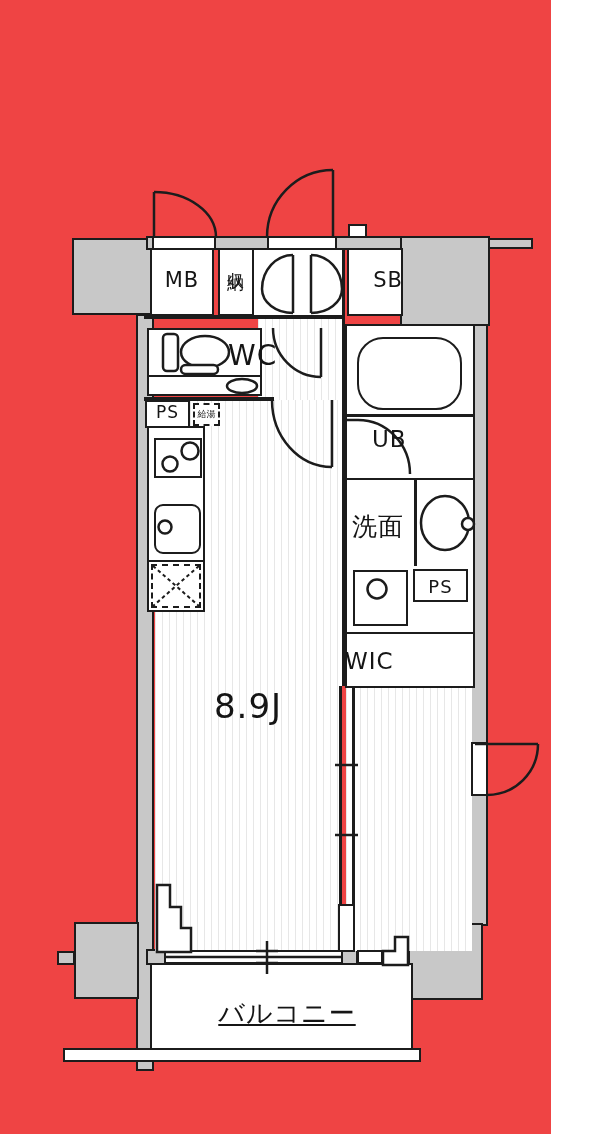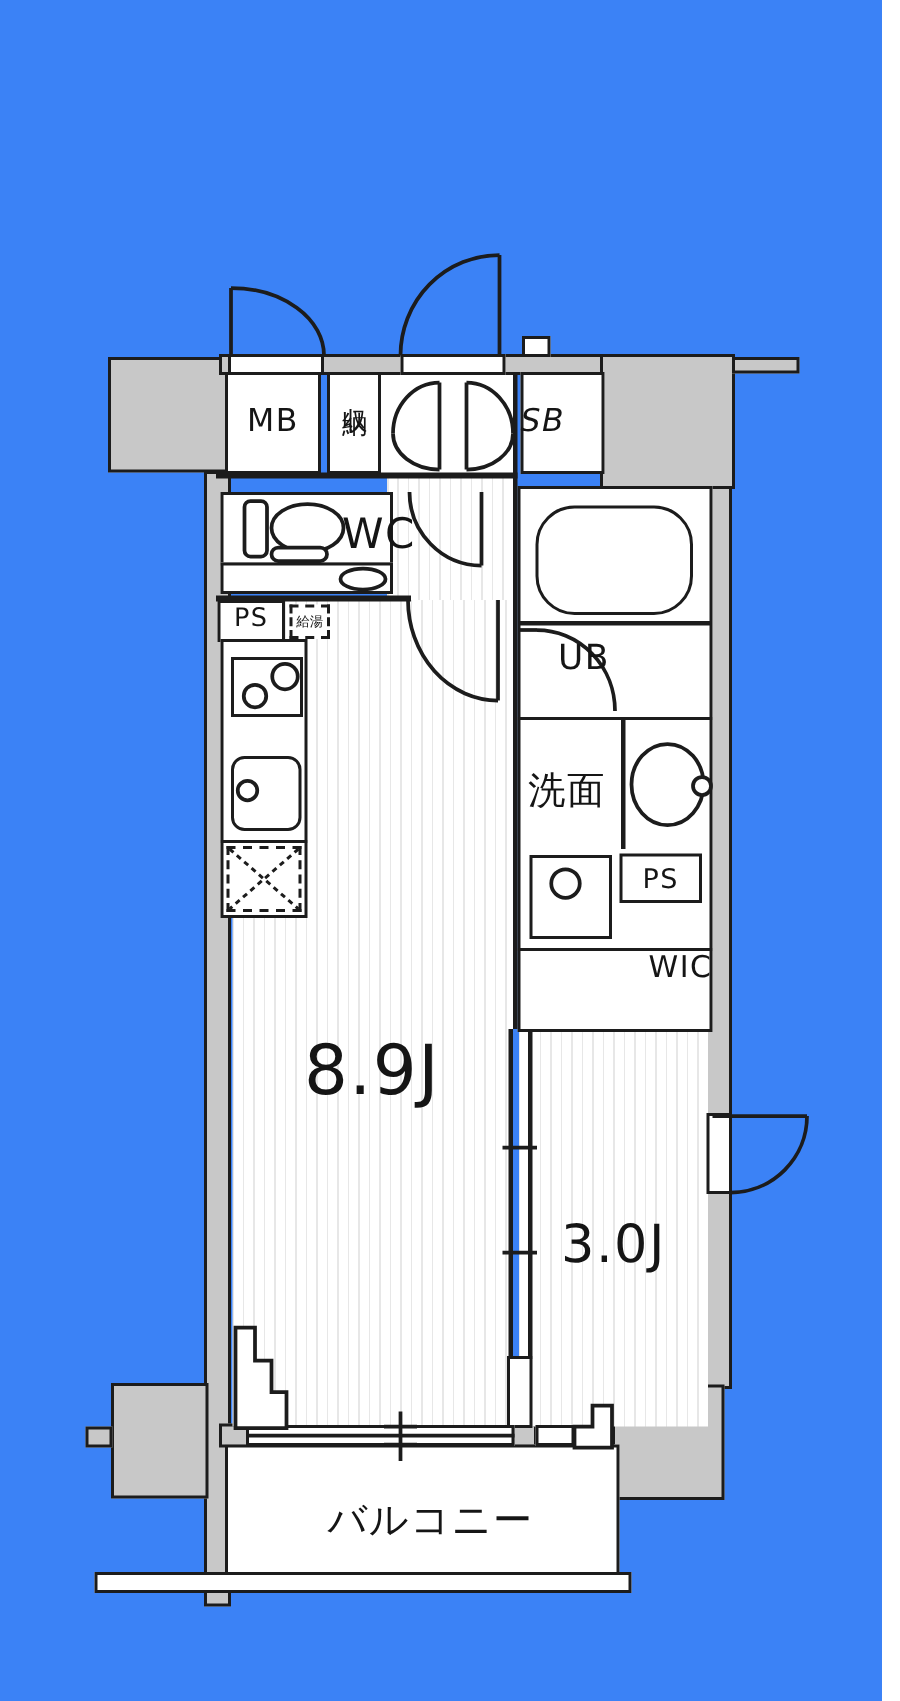--- a/index.html
+++ b/index.html
@@ -1,17 +1,17 @@
 <!DOCTYPE html>
 <html><head>
 <meta charset="utf-8">
 <style>
   html,body{margin:0;padding:0;background:#fff;}
-  #plan{position:relative;width:588px;height:1134px;background:#3b82f6;overflow:hidden;
-        font-family:"DejaVu Sans",sans-serif;color:#151515;}
+  #plan{position:relative;width:535px;height:1134px;background:#ef4444;overflow:hidden;
+        font-family:"DejaVu Sans",sans-serif;color:#151515;padding-left:16px;}
   .abs{position:absolute;box-sizing:border-box;}
   .wall{background:#c8c8c8;border:2.5px solid #1c1c1c;}
   .room{background:#fff;border:2.5px solid #1c1c1c;}
   .openbox{background:#fff;border:2.5px solid #1c1c1c;}
   .dashedbox{background:#fff;border:2px dashed #1c1c1c;}
   .lineh{background:#1c1c1c;}
   .linev{background:#1c1c1c;}
   .stripes{background:repeating-linear-gradient(90deg,#e7e7e7 0 1px,#ffffff 1px 7px);}
   .lbl{position:absolute;color:#151515;letter-spacing:1px;white-space:nowrap;}
   .lbl.center{text-align:center;}
@@ -173,25 +173,24 @@
       <circle cx="377" cy="589" r="9.5" fill="#ffffff"></circle>
 
       <path fill="#ffffff" d="M157,885 h13 v22 h11 v21 h10 v24 h-34 z"></path>
 
       <path fill="#ffffff" d="M383,951 h12 v-14 h13 v28 h-25 z"></path>
     </g>
   </svg>
 
   <div class="lbl" style="left:150px;top:268px;width:64px;text-align:center;font-size:21px;">MB</div>
   <div class="lbl vtext" style="left:225px;top:259px;font-size:17px;">収納</div>
-  <div class="lbl" style="left:347px;top:268px;width:56px;text-align:left;font-size:21px;font-style:italic;">SB</div>
+  <div class="lbl" style="left:347px;top:268px;width:56px;text-align:right;font-size:21px;">SB</div>
   <div class="lbl" style="left:228px;top:339px;font-size:28px;">WC</div>
   <div class="lbl" style="left:147px;top:402px;width:41px;text-align:center;font-size:17px;">PS</div>
   <div class="lbl" style="left:193px;top:408px;width:27px;text-align:center;font-size:9px;letter-spacing:0;">給湯</div>
   <div class="lbl" style="left:372px;top:426px;font-size:23px;">UB</div>
   <div class="lbl" style="left:352px;top:510px;font-size:25px;">洗面</div>
   <div class="lbl" style="left:413px;top:576px;width:55px;text-align:center;font-size:18px;">PS</div>
-  <div class="lbl" style="left:345px;top:632px;width:130px;text-align:right;font-size:20px;">WIC</div>
-  <div class="lbl center" style="left:163px;top:686px;width:170px;font-size:46px;">8.9J</div>
-  <div class="lbl center" style="left:347px;top:810px;width:124px;font-size:35px;">3.0J</div>
-  <div class="lbl center" style="left:180px;top:996px;width:214px;font-size:26px;">バルコニー</div>
+  <div class="lbl" style="left:345px;top:648px;width:130px;text-align:left;font-size:23px;">WIC</div>
+  <div class="lbl center" style="left:163px;top:686px;width:170px;font-size:34px;">8.9J</div>
+  <div class="lbl center" style="left:180px;top:996px;width:214px;font-size:26px;text-decoration:underline;">バルコニー</div>
 
 </div>
 
 </body></html>

